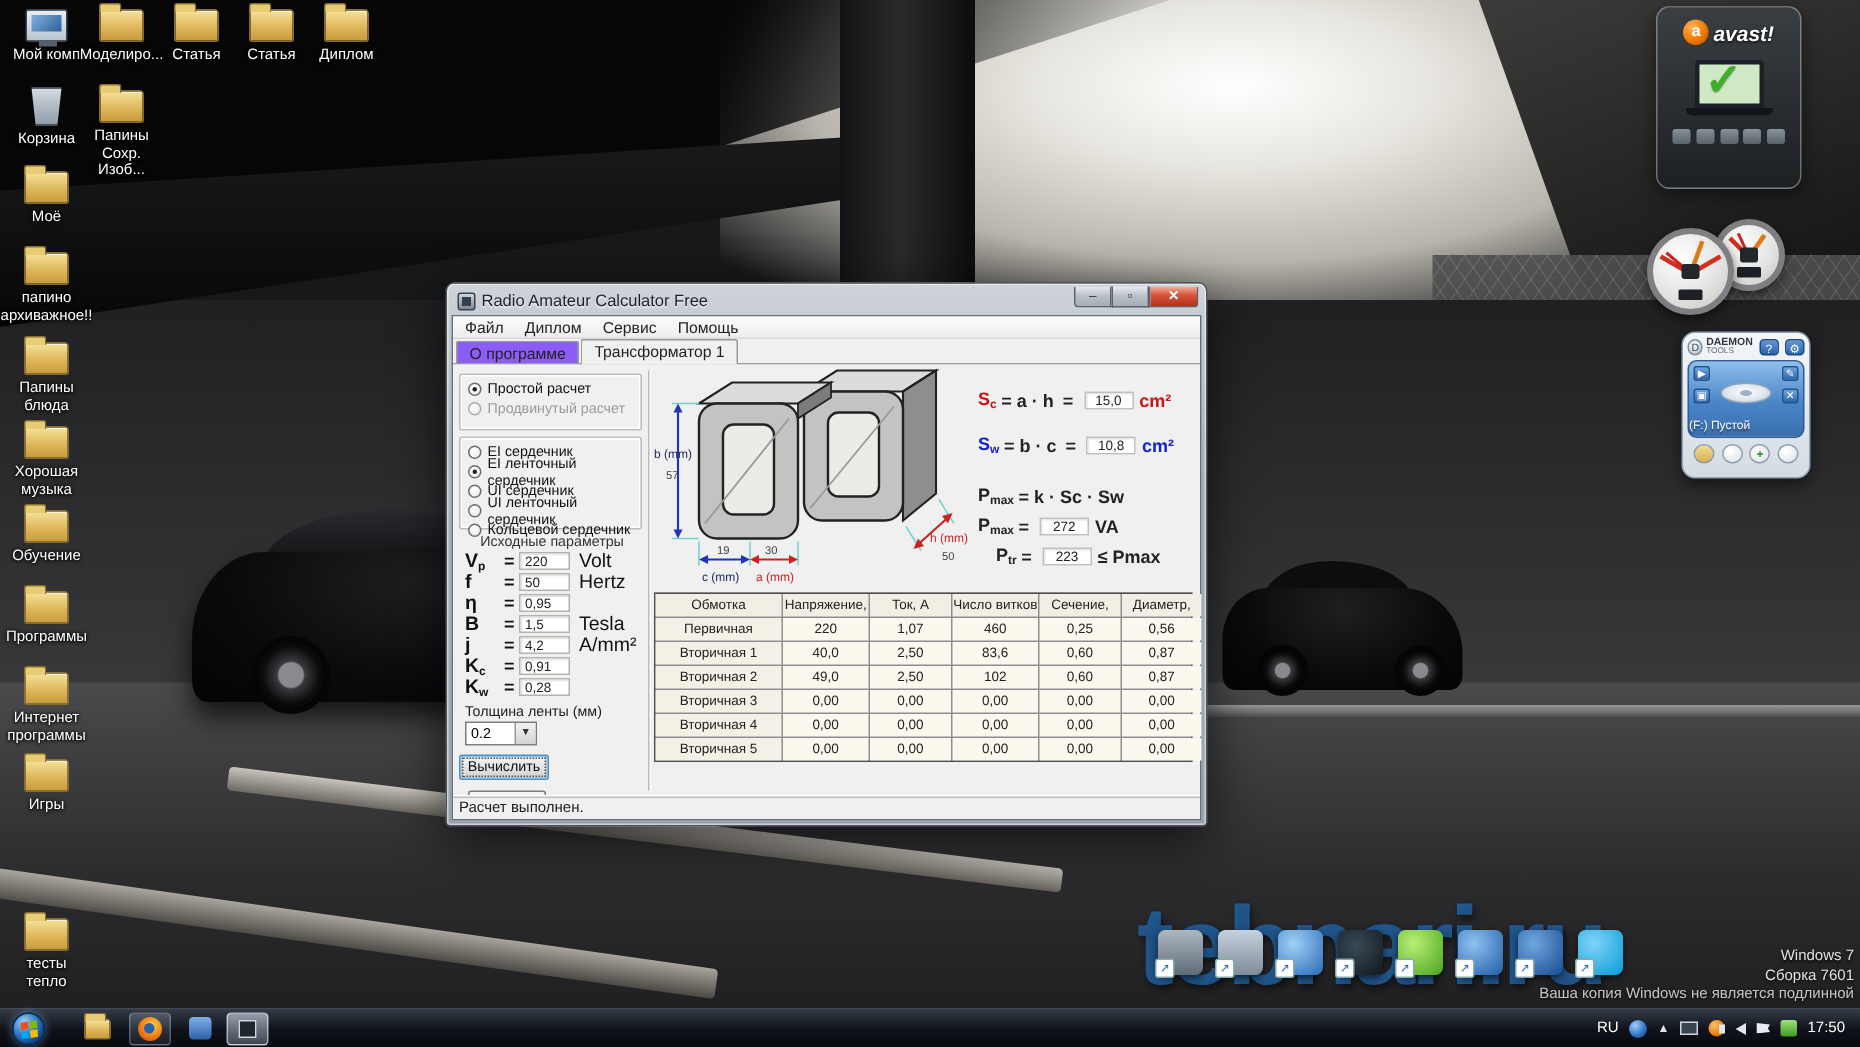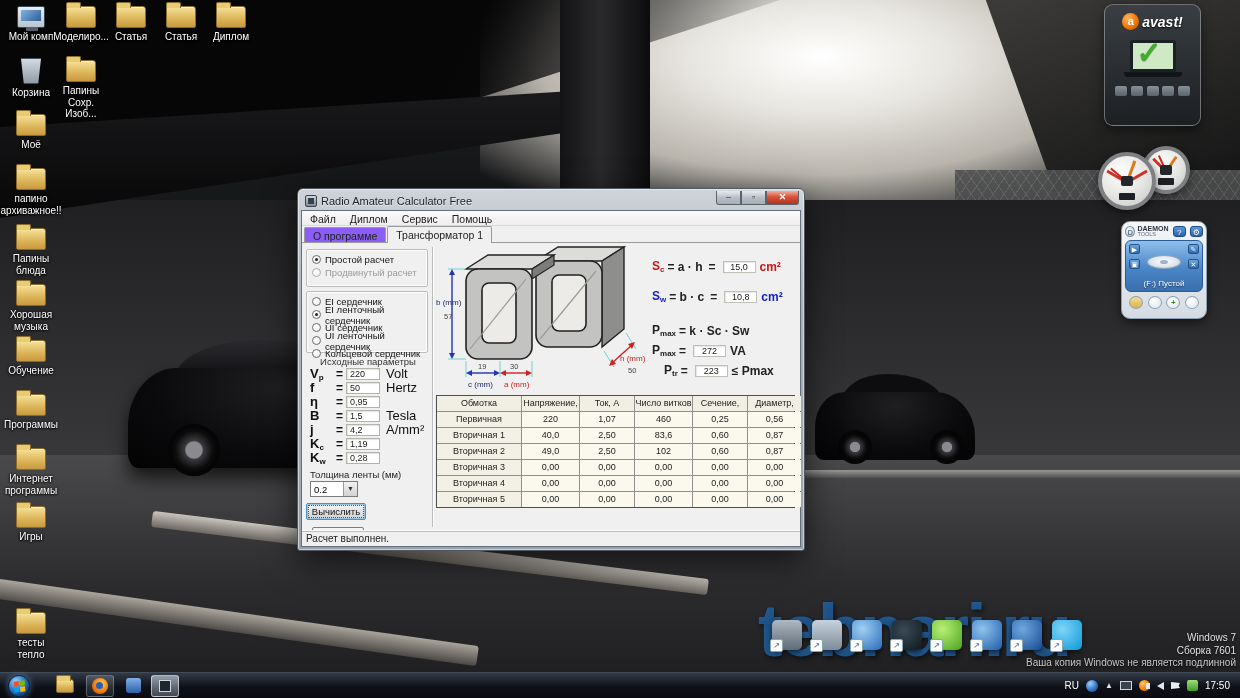--- a/index.html
+++ b/index.html
@@ -74,21 +74,21 @@
   .daemon { left:1121px; top:221px; width:86px; height:98px; background:linear-gradient(#f4f7fa,#d4dbe2); border:1px solid #8fa0b2; border-radius:9px; z-index:4; box-shadow:0 4px 10px rgba(0,0,0,.5); padding:3px; }
   .dm-head { display:flex; align-items:center; gap:2px; }
   .dm-ball { width:11px; height:11px; border-radius:50%; background:radial-gradient(circle at 35% 30%, #fff, #cfd8e2 60%, #9fb0c2); border:1px solid #7b8ea2; color:#345; font-size:7px; text-align:center; line-height:11px; }
   .dm-title { font-size:7px; font-weight:bold; color:#334; line-height:1; }
   .dm-title small { display:block; font-size:5.5px; font-weight:normal; color:#667; }
   .dm-hbtn { width:14px; height:11px; background:linear-gradient(#5f96d8,#2b64ad); border:1px solid #1c4a86; border-radius:3px; color:#fff; font-size:8px; text-align:center; line-height:11px; margin-left:2px; }
   .dm-body { margin-top:2px; height:52px; background:linear-gradient(#8fc0ec,#4a85c6 55%,#3a6fae); border:1px solid #2d5b93; border-radius:6px; position:relative; }
   .dm-disc { position:absolute; left:50%; top:14px; transform:translateX(-50%); width:34px; height:14px; background:radial-gradient(ellipse at 50% 45%, #ffffff, #dfe6ee 55%, #b7c4d2); border-radius:50%; border:1px solid #8fa4ba; }
   .dm-disc::after { content:""; position:absolute; left:50%; top:50%; transform:translate(-50%,-50%); width:8px; height:4px; border-radius:50%; background:#9fb2c6; }
   .dm-mini { position:absolute; width:11px; height:10px; background:linear-gradient(#6fa6e0,#2f66ab); border:1px solid #24528c; border-radius:2px; color:#fff; font-size:7px; line-height:10px; text-align:center; }
-  .dm-drive { position:absolute; left:0; right:0; bottom:3px; text-align:center; color:#fff; font-size:8px; text-shadow:0 1px 1px rgba(0,0,0,.5); }
+  .dm-drive { position:absolute; left:0; right:0; bottom:3px; color:#fff; font-size:8px; text-shadow:0 1px 1px rgba(0,0,0,.5); }
   .dm-foot { display:flex; justify-content:space-between; padding:4px 4px 0; }
   .dm-fbtn { width:14px; height:13px; border-radius:50%; border:1px solid #8fa0b2; background:radial-gradient(circle at 35% 30%, #fff, #dde4ea); font-size:8px; text-align:center; line-height:12px; }
 
   
   .win { left:297px; top:188px; width:508px; height:363px; z-index:6; border-radius:6px 6px 3px 3px; background:linear-gradient(#cfd4da,#a9b0b9 30%,#99a1ab); border:1px solid #4f565e; box-shadow:0 10px 34px rgba(0,0,0,.65), inset 0 0 0 1px rgba(255,255,255,.5); padding:3px; }
   .titlebar { height:18px; display:flex; align-items:center; padding:0 4px; position:relative; }
   .app-ico { width:12px; height:12px; background:linear-gradient(#cfd6de,#7e8a96); border:1px solid #3a434d; border-radius:2px; margin-right:4px; position:relative; }
   .app-ico::after { content:""; position:absolute; inset:2px; background:#34404c; }
   .title-text { font-size:11px; color:#1b2127; text-shadow:0 1px 1px rgba(255,255,255,.7); }
   .winbtns { position:absolute; right:2px; top:-1px; display:flex; }
@@ -409,21 +409,21 @@
         </div>
         <div class="prow" style="top:180px;">
           <span class="sym"><span>j</span><span class="sb"></span></span>
             <span class="peq">=</span>
           <span class="valbox">4,2</span>
           <span class="punit">A/mm²</span>
         </div>
         <div class="prow" style="top:194px;">
           <span class="sym"><span>K</span><span class="sb">c</span></span>
             <span class="peq">=</span>
-          <span class="valbox">1,19</span>
+          <span class="valbox">0,91</span>
           <span class="punit"></span>
         </div>
         <div class="prow" style="top:208px;">
           <span class="sym"><span>K</span><span class="sb">w</span></span>
             <span class="peq">=</span>
           <span class="valbox">0,28</span>
           <span class="punit"></span>
         </div>
 
         <div class="tape-label" style="top:226px;">Толщина ленты (мм)</div>

